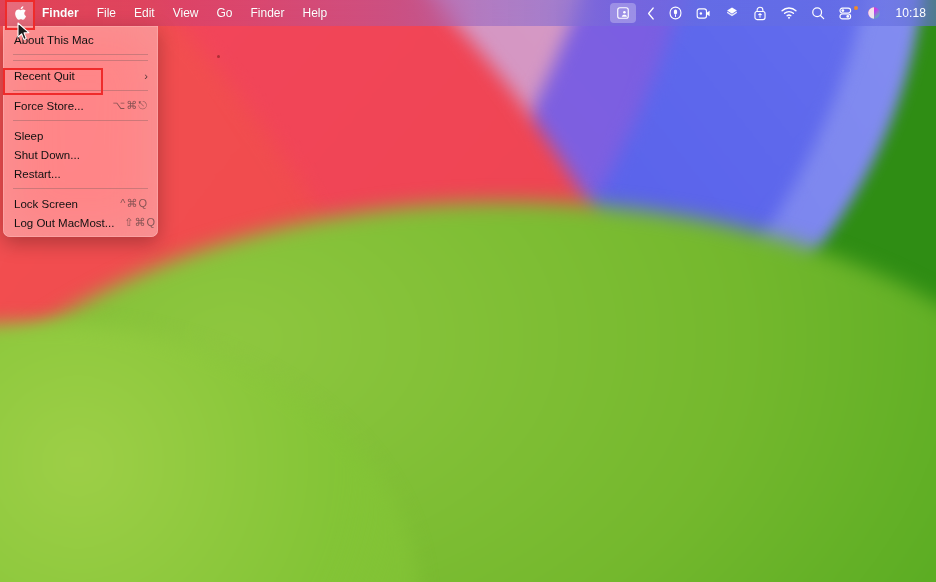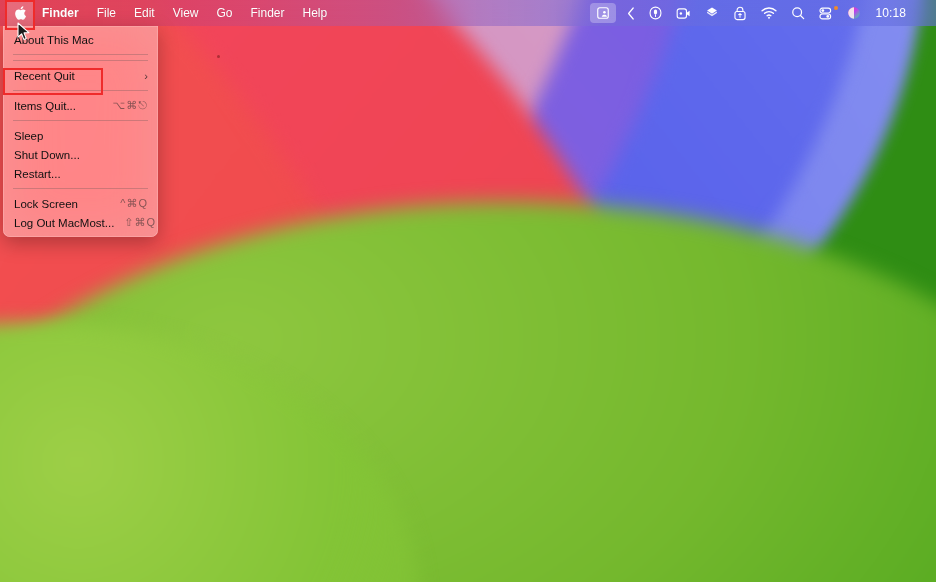--- a/index.html
+++ b/index.html
@@ -133,21 +133,21 @@
   #apple-menu-btn {
     width:26px; height:26px; display:flex;
     align-items:center; justify-content:center;
     background:rgba(255,255,255,.22);
     margin-left:7px;
   }
   #apple-glyph { width:14px; height:16px; display:block; }
 
   #menubar-right {
     margin-left:auto; display:flex; align-items:center;
-    height:26px; padding-right:24px; gap:0px;
+    height:26px; padding-right:4px; gap:0px;
   }
   .sb-icon {
     height:26px; display:flex; align-items:center;
     justify-content:center; color:#fff; padding:0 7px;
   }
   .sb-icon svg { display:block; }
   #sb-control-center-active {
     background:rgba(255,255,255,.28);
     border-radius:4px; height:20px; padding:0 6px; margin-right:4px;
   }
@@ -341,21 +341,21 @@
     <div class="menu-sep"></div>
 
     <div class="menu-row">
       <span class="label">Recent Quit</span>
       <span class="chev">›</span>
     </div>
 
     <div class="menu-sep"></div>
 
     <div class="menu-row">
-      <span class="label">Items Quit...</span>
+      <span class="label">Force Store...</span>
       <span class="shortcut">⌥⌘⎋</span>
     </div>
 
     <div class="menu-sep"></div>
 
     <div class="menu-row">
       <span class="label">Sleep</span>
     </div>
 
     <div class="menu-row">

